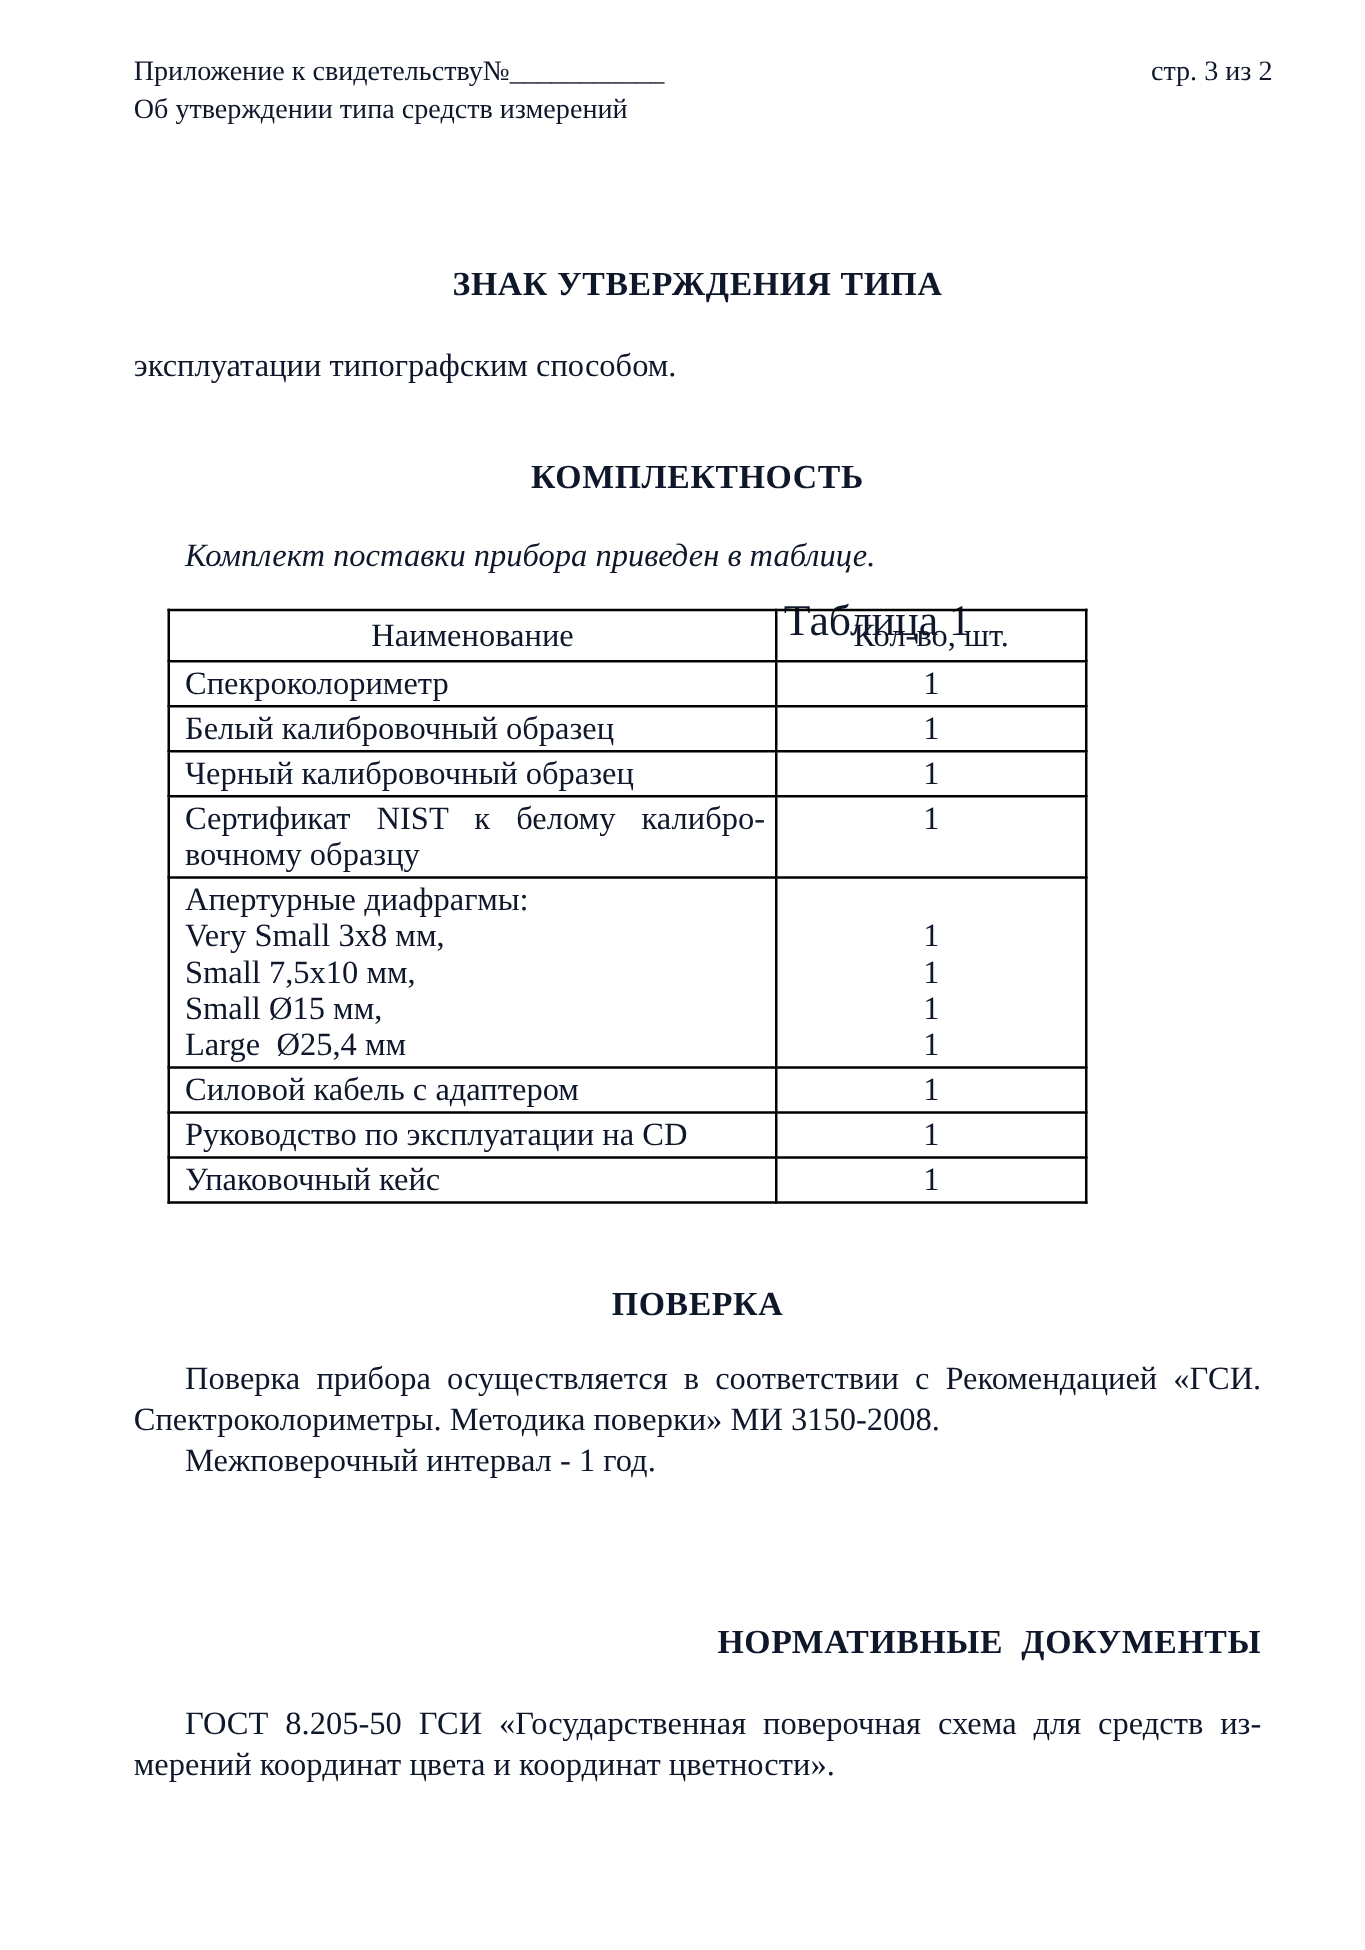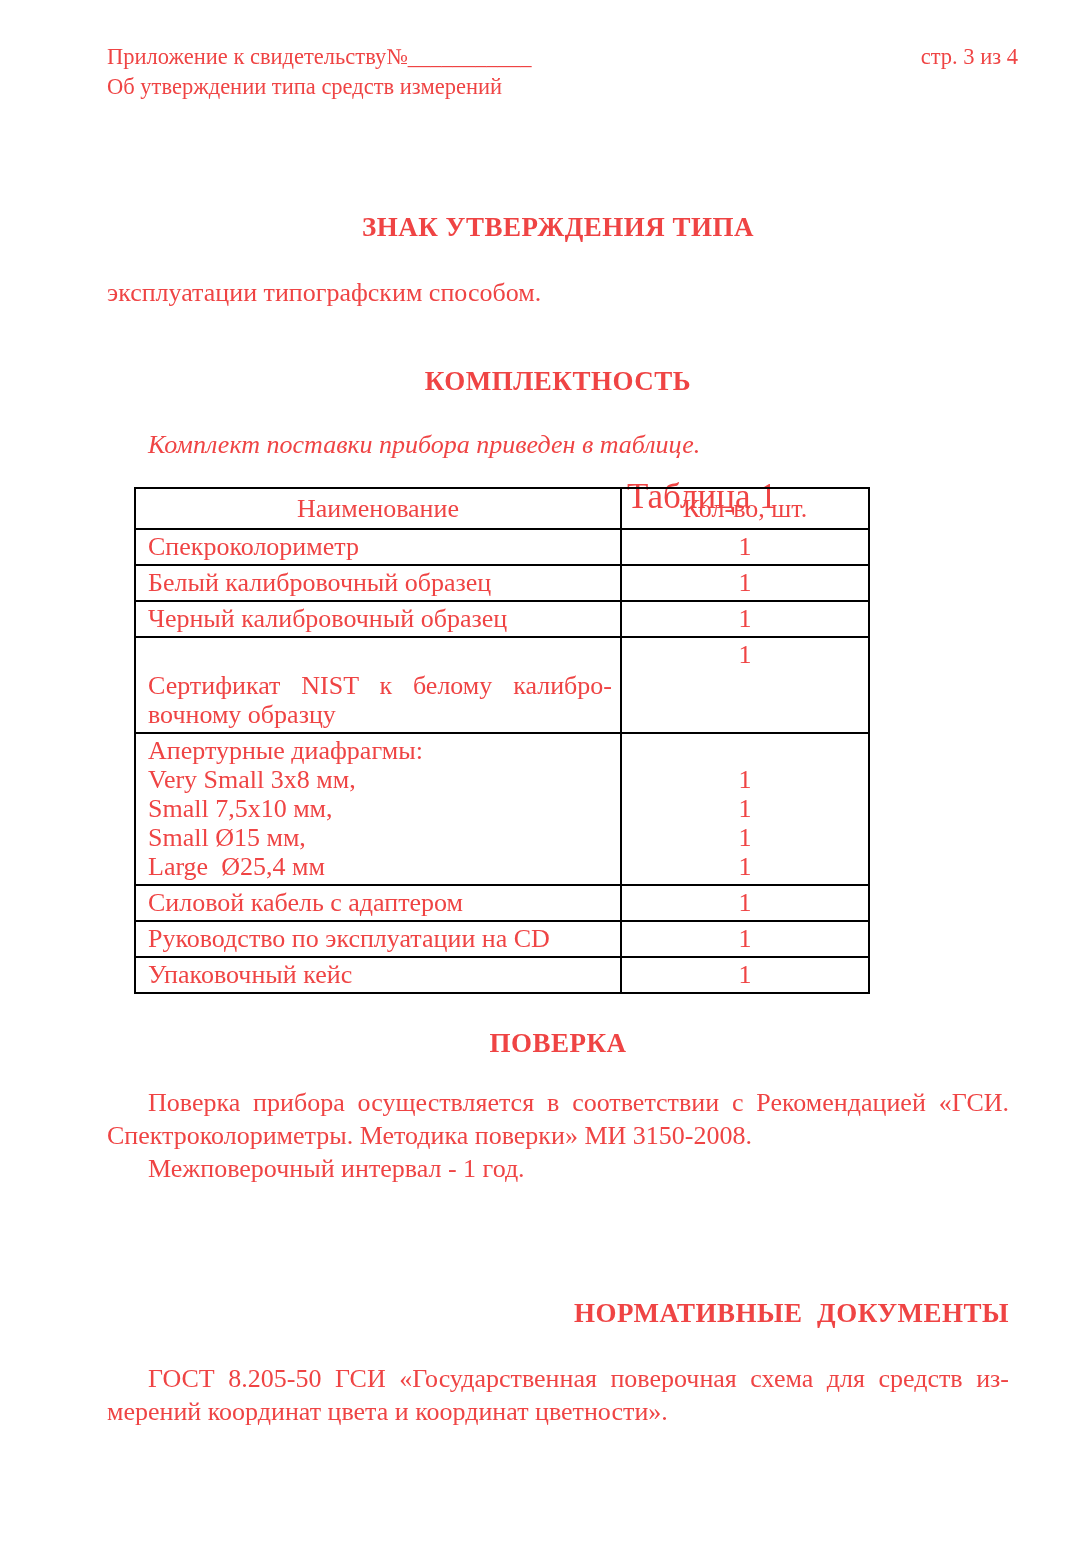--- a/index.html
+++ b/index.html
@@ -4,21 +4,21 @@
 <style>
   * { margin: 0; padding: 0; box-sizing: border-box; }
   html, body { background: #e8e8e8; }
   .page {
     position: relative;
     width: 1092px;
     height: 1560px;
     margin: 0 auto;
     background: #ffffff;
     font-family: "Liberation Serif", "DejaVu Serif", serif;
-    color: #ef4444;
+    color: #0f172a;
     font-size: 26px;
     overflow: hidden;
   }
   .abs { position: absolute; }
   
   .hdr { left: 107px; top: 42px; width: 700px; font-size: 22.5px; line-height: 30px; }
   .pginfo { top: 44px; right: 74px; font-size: 22.5px; }
   
   .sec-title {
     left: 107px; width: 902px; text-align: center;
@@ -54,32 +54,32 @@
     padding: 2px 8px 3px 12px;
     vertical-align: middle;
     text-align: left;
   }
   table.kit th { text-align: center; padding: 5px 4px; margin-top: 26px; }
   table.kit col.c-name { width: 486px; }
   table.kit col.c-qty { width: 248px; }
   table.kit td.qty { text-align: center; padding: 2px 4px 3px 4px; }
   table.kit td.top { vertical-align: top; }
   .cell-ln { display: block; min-height: 29px; }
-  .cell-ln.just { text-align: justify; text-align-last: justify; margin-top: 31px; }
+  .cell-ln.just { text-align: justify; text-align-last: justify; }
 </style>
 </head>
 <body>
 
 <div class="page">
 
   <div class="abs hdr">
     <div>Приложение к свидетельству№___________</div>
     <div>Об утверждении типа средств измерений</div>
   </div>
-  <div class="abs pginfo">стр. 3 из 4</div>
+  <div class="abs pginfo">стр. 3 из 2</div>
 
   <div class="abs sec-title t-sign">ЗНАК УТВЕРЖДЕНИЯ ТИПА</div>
   <p class="abs para p-sign">
     <span class="ln">эксплуатации типографским способом.</span>
   </p>
 
   <div class="abs sec-title t-kit">КОМПЛЕКТНОСТЬ</div>
   <p class="abs para p-intro">Комплект поставки прибора приведен в таблице.</p>
   <div class="abs caption">Таблица 1</div>
 

